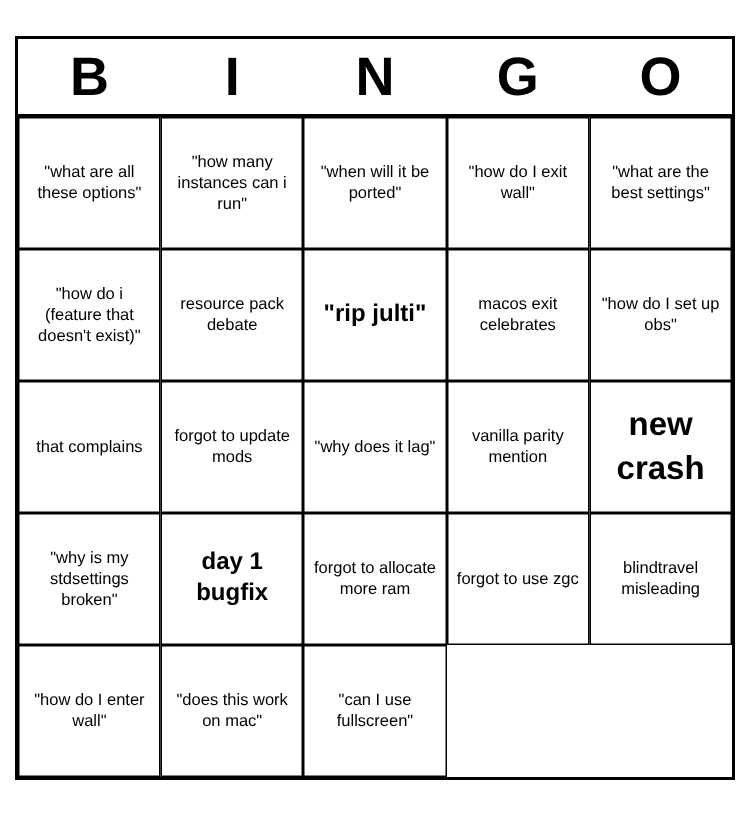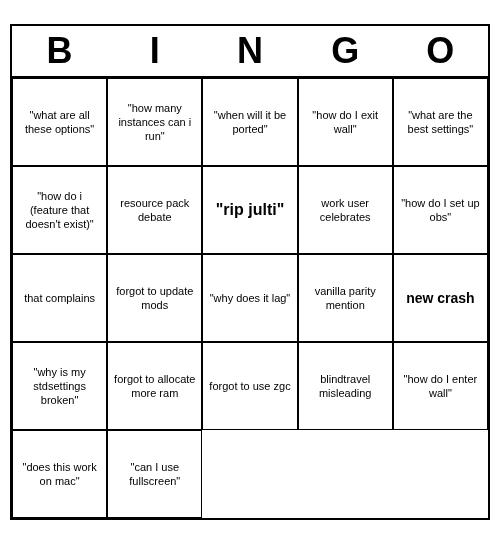--- a/index.html
+++ b/index.html
@@ -55,21 +55,21 @@
       font-size: 11px;
       line-height: 1.3;
     }
 
     .bingo-cell.large-text {
       font-size: 16px;
       font-weight: bold;
     }
 
     .bingo-cell.xlarge-text {
-      font-size: 14px;
+      font-size: 22px;
       font-weight: bold;
       text-align: center;
     }
   </style>
 </head>
 <body>
 
 <div class="bingo-container">
   <div class="bingo-header">
   <span class="bingo-letter">B</span>
@@ -80,28 +80,29 @@
     </div>
   <div class="bingo-grid">
   <div class="bingo-cell">"what are all these options"</div>
       <div class="bingo-cell">"how many instances can i run"</div>
       <div class="bingo-cell">"when will it be ported"</div>
       <div class="bingo-cell">"how do I exit wall"</div>
       <div class="bingo-cell">"what are the best settings"</div>
       <div class="bingo-cell">"how do i (feature that doesn't exist)"</div>
       <div class="bingo-cell">resource pack debate</div>
       <div class="bingo-cell large-text">"rip julti"</div>
-      <div class="bingo-cell">work user celebrates</div>
+      <div class="bingo-cell">macos exit celebrates</div>
       <div class="bingo-cell">"how do I set up obs"</div>
       <div class="bingo-cell">that complains</div>
       <div class="bingo-cell">forgot to update mods</div>
       <div class="bingo-cell">"why does it lag"</div>
       <div class="bingo-cell">vanilla parity mention</div>
       <div class="bingo-cell xlarge-text">new crash</div>
       <div class="bingo-cell">"why is my stdsettings broken"</div>
+      <div class="bingo-cell large-text">day 1 bugfix</div>
       <div class="bingo-cell">forgot to allocate more ram</div>
       <div class="bingo-cell">forgot to use zgc</div>
       <div class="bingo-cell">blindtravel misleading</div>
       <div class="bingo-cell">"how do I enter wall"</div>
       <div class="bingo-cell">"does this work on mac"</div>
       <div class="bingo-cell">"can I use fullscreen"</div>
     </div>
 </div>
 
 </body></html>

